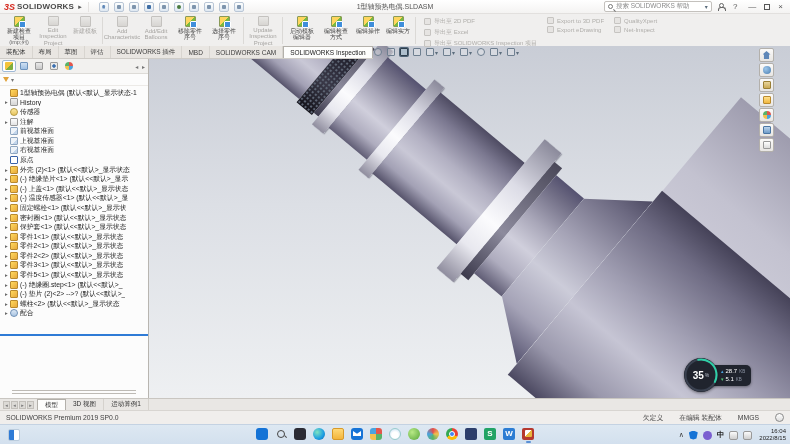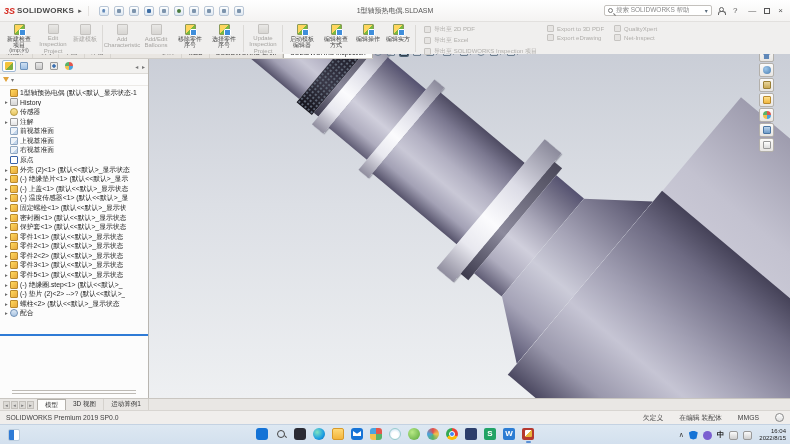--- a/index.html
+++ b/index.html
@@ -2,21 +2,21 @@
 <html><head>
 <meta charset="utf-8">
 <style>
   * { margin:0; padding:0; box-sizing:border-box; }
   html,body { width:790px; height:444px; overflow:hidden; }
   body { font-family:"Liberation Sans","DejaVu Sans",sans-serif; font-size:7px; color:#333;
          -webkit-font-smoothing:antialiased; }
   .app { position:relative; width:790px; height:444px; background:#f0efee; }
 
   
-  .titlebar { position:relative; height:22px; background:linear-gradient(#ffffff,#f4f3f2);
+  .titlebar { position:relative; height:14px; background:linear-gradient(#ffffff,#f4f3f2);
               border-bottom:1px solid #e2e0de; display:flex; align-items:center; padding:0 4px; z-index:40; }
   .brand { display:flex; align-items:center; gap:2px; padding-right:6px; border-right:1px solid #e5e3e1; }
   .brand-mark { font-weight:bold; font-style:italic; font-size:9px; color:#d6281e; }
   .brand-name { font-weight:bold; font-size:8px; color:#4a4a4a; letter-spacing:.2px; }
   .brand-fly { font-size:7px; color:#555; margin-left:2px; }
   .qat { display:flex; align-items:center; gap:5px; margin-left:10px; }
   .qat-ic { width:10px; height:10px; border:1px solid #b9c6d6; background:linear-gradient(#fdfefe,#dfe8f2);
             border-radius:2px; position:relative; }
   .qat-ic::after{ content:""; position:absolute; inset:2px; background:#7d94ad; border-radius:1px; }
   .qat-ic.c-home::after{ background:#5f87b8; clip-path:polygon(50% 0,100% 45%,82% 45%,82% 100%,18% 100%,18% 45%,0 45%); }
@@ -605,20 +605,42 @@
 
     <svg class="triad" width="38" height="38" viewBox="0 0 38 38">
       <line x1="19" y1="22" x2="6" y2="31" stroke="#cc2222" stroke-width="1.6"></line>
       <polygon points="3,33 9,30 7,27" fill="#cc2222"></polygon>
       <line x1="19" y1="22" x2="19" y2="8" stroke="#1f9e1f" stroke-width="1.6"></line>
       <polygon points="19,4 16,10 22,10" fill="#1f9e1f"></polygon>
       <line x1="19" y1="22" x2="32" y2="28" stroke="#2244cc" stroke-width="1.6"></line>
       <polygon points="35,30 29,30 31,25" fill="#2244cc"></polygon>
     </svg>
 
+    <div class="monitor">
+      <div class="m-circle">
+        <svg class="m-arc" width="34" height="34" viewBox="0 0 34 34">
+          <circle cx="17" cy="17" r="15.5" fill="none" stroke="#3a4150" stroke-width="2"></circle>
+          <circle cx="17" cy="17" r="15.5" fill="none" stroke="#2fd0a8" stroke-width="2" stroke-dasharray="34 64" stroke-linecap="round" transform="rotate(-100 17 17)"></circle>
+        </svg>
+        <span class="m-cpu">35</span>
+        <span class="m-cpu-unit">%</span>
+      </div>
+      <div class="m-pill">
+        <div class="m-row">
+          <span class="m-up">▴</span>
+          <span>28.7</span>
+          <span class="m-unit">KB</span>
+        </div>
+        <div class="m-row">
+          <span class="m-dn">▾</span>
+          <span>5.1</span>
+          <span class="m-unit">KB</span>
+        </div>
+      </div>
+    </div>
   </div>
 
   <div class="viewtabs" id="viewtabs">
     <div class="vt-arrows">
       <span class="vt-ar">◂</span>
       <span class="vt-ar">◂</span>
       <span class="vt-ar">▸</span>
       <span class="vt-ar">▸</span>
     </div>
   <div class="vtab active">模型</div>

